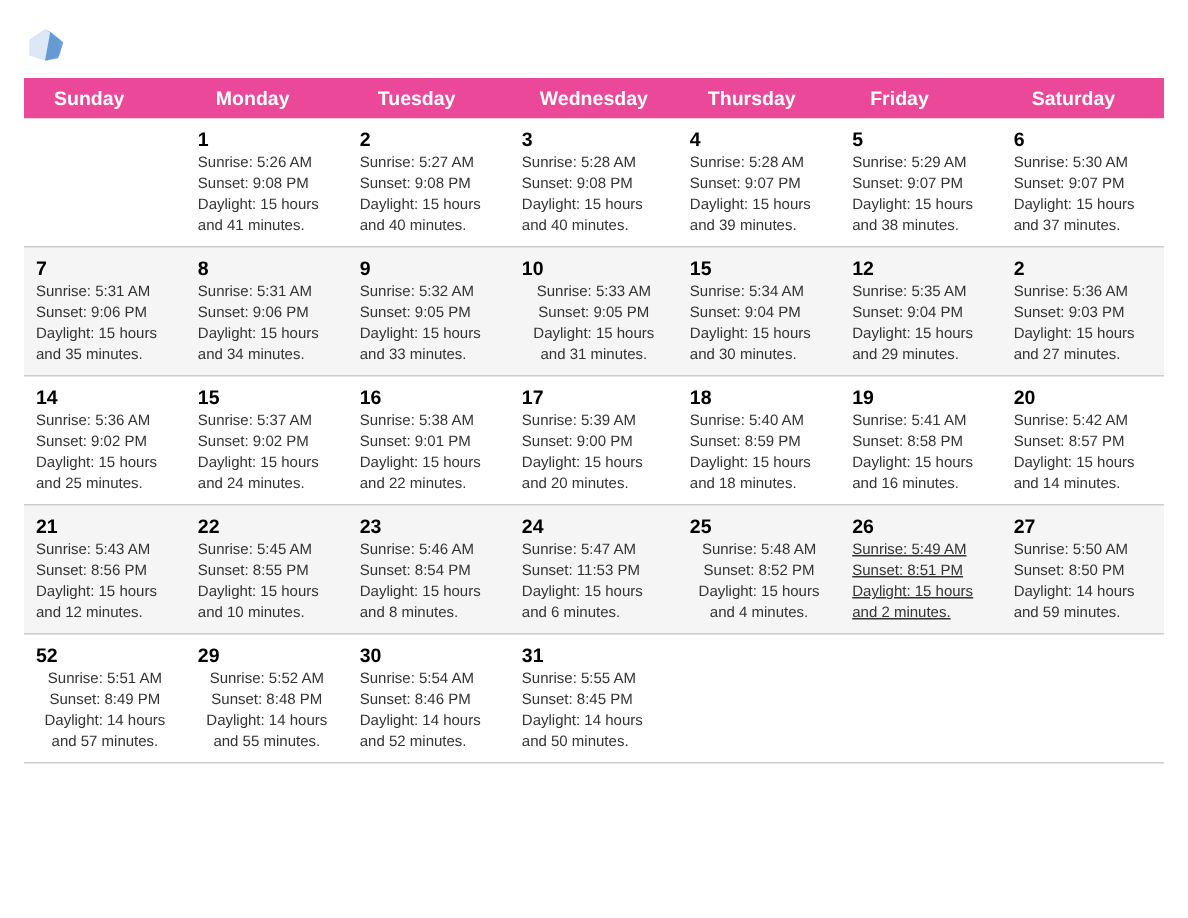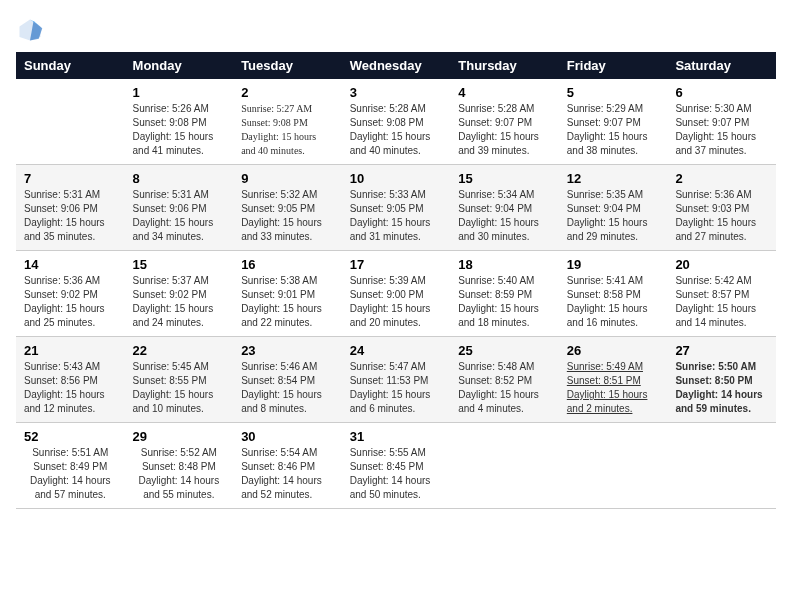--- a/index.html
+++ b/index.html
@@ -51,24 +51,24 @@
     .subtitle {
       font-size: 16px;
       color: #333;
     }
     table {
       width: 100%;
       border-collapse: collapse;
       font-size: 11px;
     }
     thead tr th {
-      background-color: #0f172a;
+      background-color: #ec4899;
       color: #fff;
       text-align: left;
-      padding: 6px 8px;
+      padding: 6px 20px;
       font-size: 13px;
       font-weight: bold;
     }
     tbody tr {
       border-bottom: 1px solid #ccc;
     }
     tbody tr:nth-child(odd) {
       background: #fff;
     }
     tbody tr:nth-child(even) {
@@ -131,21 +131,21 @@
         <td></td>
         <td>
           <div class="day-num">1</div>
           <div class="day-info" style="white-space: pre-line;">Sunrise: 5:26 AM
 Sunset: 9:08 PM
 Daylight: 15 hours
 and 41 minutes.</div>
         </td>
         <td>
           <div class="day-num">2</div>
-          <div class="day-info" style="white-space: pre-line; font-family: Liberation Serif, serif;">Sunrise: 5:27 AM
+          <div class="day-info" style="white-space: pre-line;">Sunrise: 5:27 AM
 Sunset: 9:08 PM
 Daylight: 15 hours
 and 40 minutes.</div>
         </td>
         <td>
           <div class="day-num">3</div>
           <div class="day-info" style="white-space: pre-line;">Sunrise: 5:28 AM
 Sunset: 9:08 PM
 Daylight: 15 hours
 and 40 minutes.</div>
@@ -189,21 +189,21 @@
         </td>
         <td>
           <div class="day-num">9</div>
           <div class="day-info" style="white-space: pre-line;">Sunrise: 5:32 AM
 Sunset: 9:05 PM
 Daylight: 15 hours
 and 33 minutes.</div>
         </td>
         <td>
           <div class="day-num">10</div>
-          <div class="day-info" style="white-space: pre-line;">Sunrise: 5:33 AM
+          <div class="day-info" style="white-space: pre-line; text-align: center;">Sunrise: 5:33 AM
 Sunset: 9:05 PM
 Daylight: 15 hours
 and 31 minutes.</div>
         </td>
         <td>
           <div class="day-num">15</div>
           <div class="day-info" style="white-space: pre-line;">Sunrise: 5:34 AM
 Sunset: 9:04 PM
 Daylight: 15 hours
 and 30 minutes.</div>
@@ -298,35 +298,35 @@
         </td>
         <td>
           <div class="day-num">24</div>
           <div class="day-info" style="white-space: pre-line;">Sunrise: 5:47 AM
 Sunset: 11:53 PM
 Daylight: 15 hours
 and 6 minutes.</div>
         </td>
         <td>
           <div class="day-num">25</div>
-          <div class="day-info" style="white-space: pre-line;">Sunrise: 5:48 AM
+          <div class="day-info" style="white-space: pre-line; text-align: center;">Sunrise: 5:48 AM
 Sunset: 8:52 PM
 Daylight: 15 hours
 and 4 minutes.</div>
         </td>
         <td>
           <div class="day-num">26</div>
           <div class="day-info" style="white-space: pre-line; text-decoration: underline;">Sunrise: 5:49 AM
 Sunset: 8:51 PM
 Daylight: 15 hours
 and 2 minutes.</div>
         </td>
         <td>
           <div class="day-num">27</div>
-          <div class="day-info" style="white-space: pre-line; font-weight: bold;">Sunrise: 5:50 AM
+          <div class="day-info" style="white-space: pre-line;">Sunrise: 5:50 AM
 Sunset: 8:50 PM
 Daylight: 14 hours
 and 59 minutes.</div>
         </td>
       </tr>
       <tr class="week-row">
         <td>
           <div class="day-num">52</div>
           <div class="day-info" style="white-space: pre-line; text-align: center;">Sunrise: 5:51 AM
 Sunset: 8:49 PM

